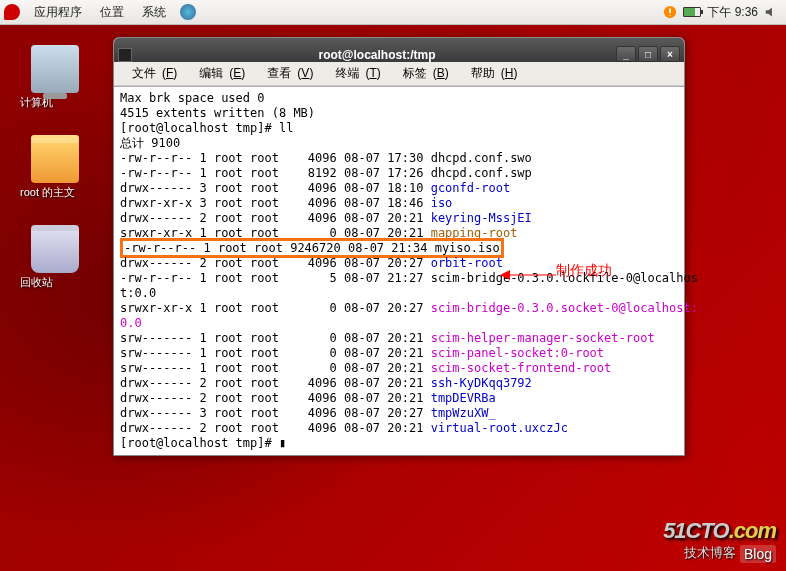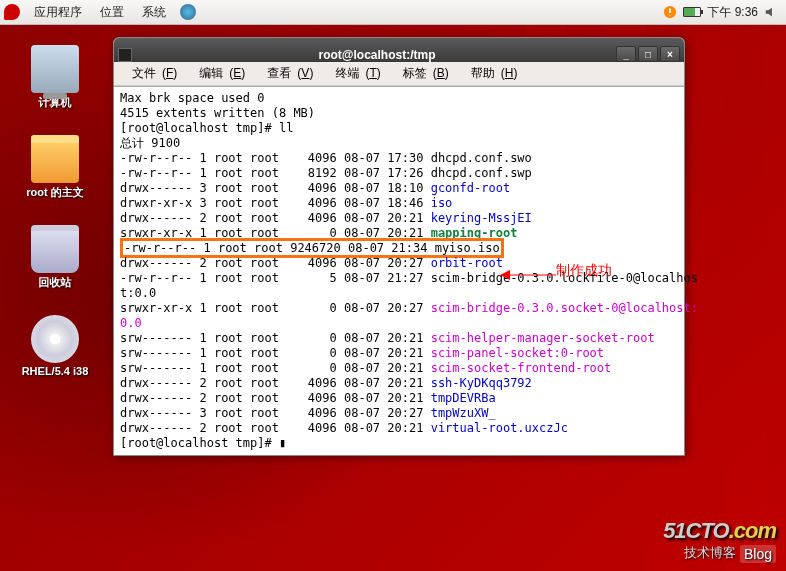--- a/index.html
+++ b/index.html
@@ -10,39 +10,39 @@
 .panel-left { display: flex; align-items: center; gap: 2px; padding-left: 4px; }
 .redhat { width: 16px; height: 16px; background: #c00; border-radius: 50% 50% 50% 10%; margin-right: 4px; }
 .menu-item { padding: 19px 8px; cursor: default; }
 .globe { width: 16px; height: 16px; border-radius: 50%; background: radial-gradient(#5bd, #369); margin-left: 4px; }
 .panel-right { margin-left: auto; display: flex; align-items: center; gap: 6px; padding-right: 8px; }
 .tray-icon { width: 14px; height: 14px; }
 .battery { width: 18px; height: 10px; border: 1px solid #333; border-radius: 1px; position: relative; }
 .battery::after { content:''; position:absolute; right:-3px; top:2px; width:2px; height:4px; background:#333; }
 .battery-fill { background:#5a5; width:70%; height:100%; }
 .desktop { position: absolute; top: 25px; left: 0; right: 0; bottom: 0; }
-.desktop-icon { position: absolute; width: 70px; text-align: center; color: #fff; font-size: 11px; text-shadow: 1px 1px 2px #000; font-weight: bold; }
+.desktop-icon { position: absolute; width: 70px; color: #fff; font-size: 11px; text-shadow: 1px 1px 2px #000; }
 .desktop-icon .ico { width: 48px; height: 48px; margin: 0 auto 2px; }
 .ico-computer { background: linear-gradient(#cde, #9ab); border-radius: 4px; position: relative; }
 .ico-computer::after{content:'';position:absolute;bottom:-6px;left:12px;width:24px;height:6px;background:#999;border-radius:2px;}
 .ico-folder { background: linear-gradient(#fc6, #e93); border-radius: 3px 3px 4px 4px; border-top: 8px solid #fd8; }
 .ico-trash { background: linear-gradient(#dde, #aac); border-radius: 4px 4px 8px 8px; border-top: 6px solid #ccd; }
 .ico-disc { background: radial-gradient(circle, #fff 15%, #eee 16%, #ccd 50%, #eee 100%); border-radius: 50%; }
 .term-window { position: absolute; left: 113px; top: 37px; width: 572px; background: #efebe7; border: 1px solid #888; border-radius: 6px 6px 0 0; box-shadow: 2px 2px 8px rgba(0,0,0,0.4); z-index: 20; }
 .titlebar { height: 24px; background: linear-gradient(#5a5a5a, #3a3a3a); border-radius: 5px 5px 0 0; display: flex; align-items: flex-end; color: #fff; font-size: 12px; font-weight: bold; padding: 0 4px; }
 .tb-icon { width: 14px; height: 14px; background: #222; border: 1px solid #666; margin-right: 6px; }
 .tb-title { flex: 1; text-align: center; }
 .tb-btns { display: flex; gap: 2px; }
 .tb-btn { width: 20px; height: 16px; background: linear-gradient(#6a6a6a,#4a4a4a); border: 1px solid #333; border-radius: 2px; display:flex; align-items:center; justify-content:center; color:#fff; font-size:10px; }
 .menubar { height: 24px; background: #efebe7; display: flex; align-items: center; font-size: 12px; padding: 0 6px; gap: 4px; border-bottom: 1px solid #ccc; }
 .menubar span { padding: 2px 6px; }
 .menubar u { text-decoration: underline; }
 .term-body { background: #fff; padding: 4px 6px; font-family: 'DejaVu Sans Mono', monospace; font-size: 12px; line-height: 15px; color: #000; white-space: pre; border-top: 1px solid #aaa; }
 .c-blue { color: #0000cc; }
-.c-yellow { color: #15803d; font-weight: bold; }
+.c-yellow { color: #a16207; }
 .c-mag { color: #cc00cc; }
 .highlight-box { border: 3px solid #f97316; display: inline; padding: 0 1px; }
 .annotation { position: absolute; z-index: 30; color: #f00; font-size: 14px; font-family: SimSun, serif; }
 .arrow { position: absolute; z-index: 30; }
 .watermark { position: absolute; right: 10px; bottom: 8px; z-index: 40; text-align: right; }
 .wm-logo { font-size: 22px; font-weight: bold; font-style: italic; color: #ccc; text-shadow: 2px 2px 3px #000; letter-spacing: -1px; }
 .wm-logo .com { color: #e0d050; }
 .wm-sub { font-size: 13px; color: #ddd; text-shadow: 1px 1px 2px #000; }
 .wm-blog { display:inline-block; background:#c33; color:#fff; font-size:14px; padding:1px 4px; border-radius:2px; margin-left:4px; vertical-align:middle;}
 </style>
@@ -79,24 +79,20 @@
     <div class="ico ico-computer"></div>
       <div>计算机</div>
   </div>
   <div class="desktop-icon" style="left:20px; top:110px;">
     <div class="ico ico-folder"></div>
       <div>root 的主文</div>
   </div>
   <div class="desktop-icon" style="left:20px; top:200px;">
     <div class="ico ico-trash"></div>
       <div>回收站</div>
-  </div>
-  <div class="desktop-icon" style="left:20px; top:290px;">
-    <div class="ico ico-disc"></div>
-      <div>RHEL/5.4 i38</div>
   </div>
 </div>
 
 <div class="term-window">
   <div class="titlebar">
     <div class="tb-icon"></div>
     <div class="tb-title">root@localhost:/tmp</div>
     <div class="tb-btns">
       <div class="tb-btn">_</div>
       <div class="tb-btn">□</div>

